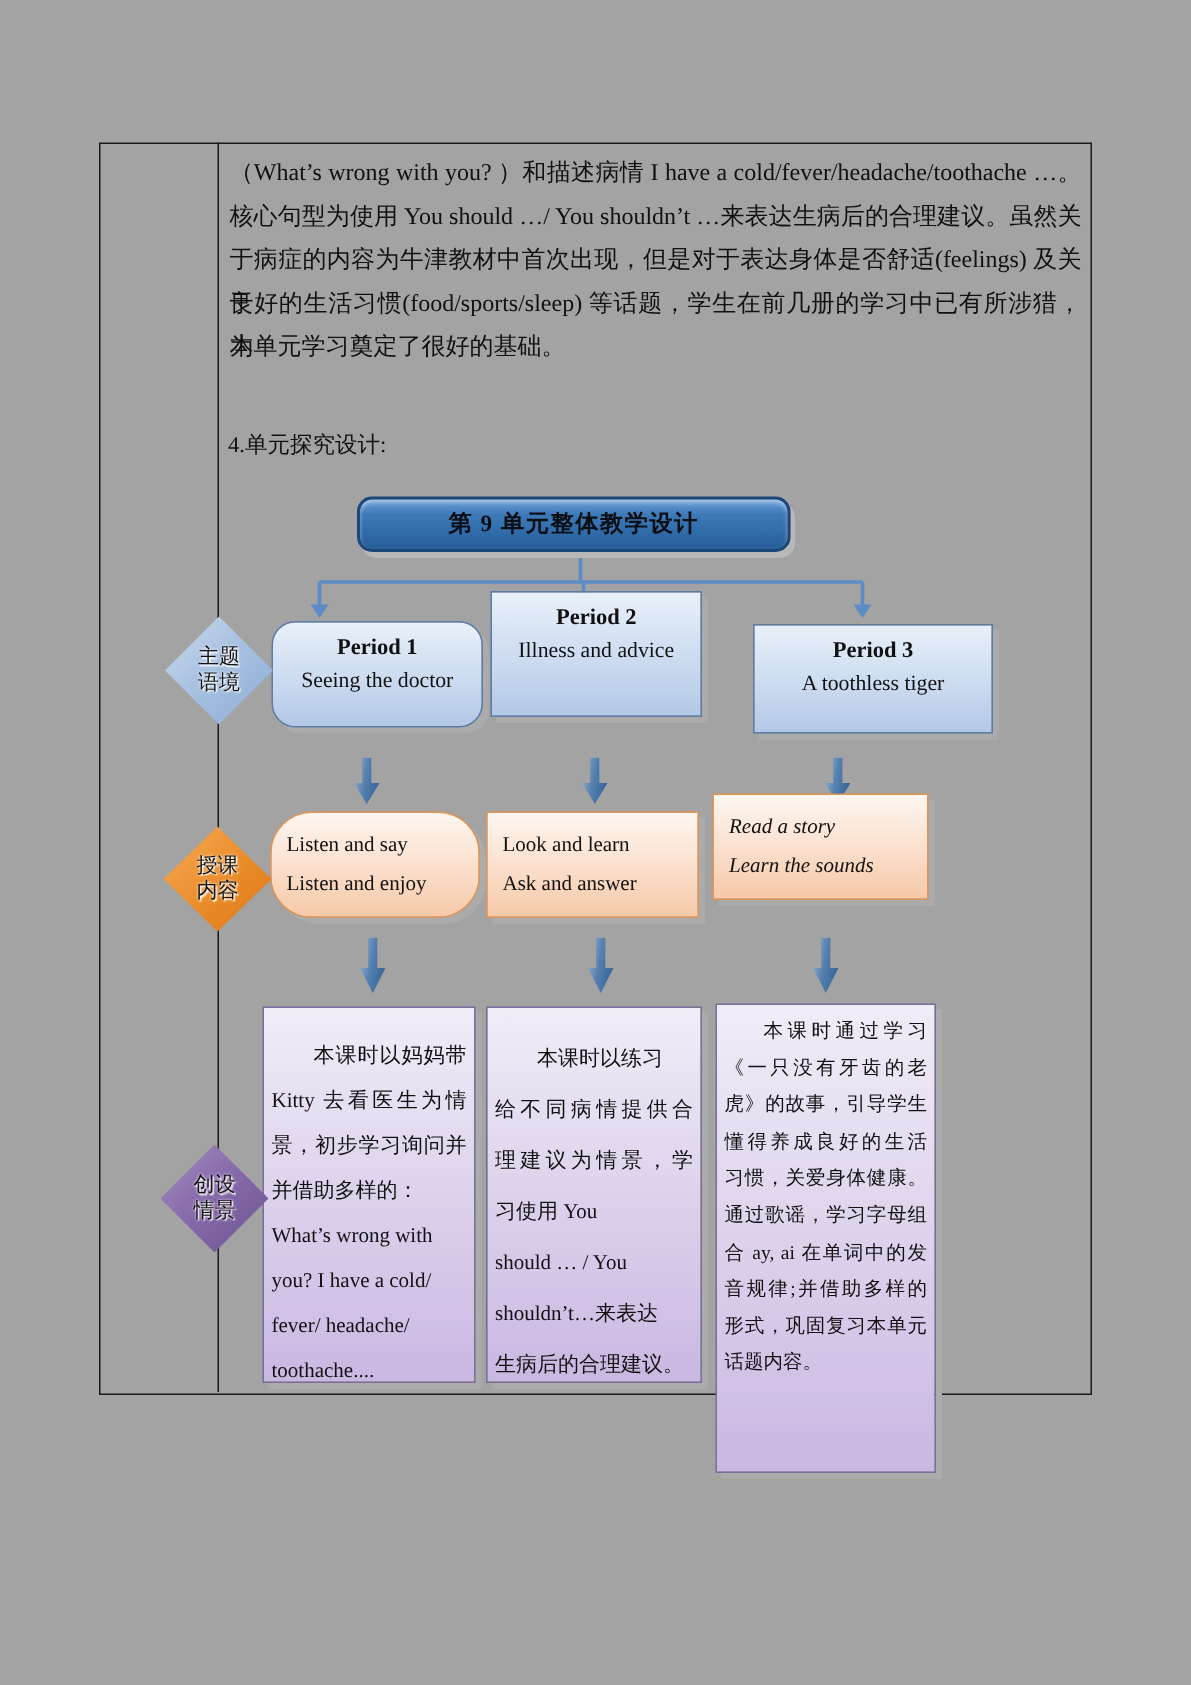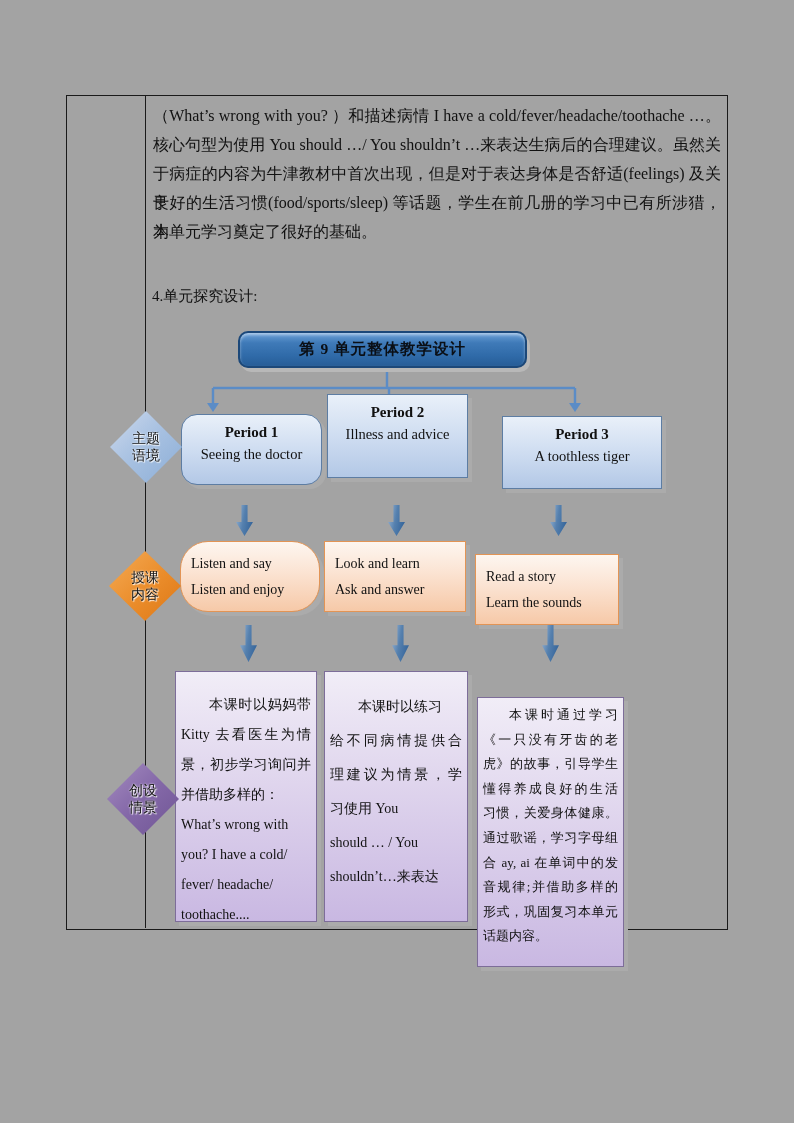--- a/index.html
+++ b/index.html
@@ -109,21 +109,21 @@
   <div class="block-arrow" style="left:550px;top:505px;height:31px;"></div>
 
   <div class="obox" style="left:180px;top:541px;width:140px;height:71px;border-radius:28px;">
     <div>Listen and say</div>
     <div>Listen and enjoy</div>
   </div>
   <div class="obox" style="left:324px;top:541px;width:142px;height:71px;">
     <div>Look and learn</div>
     <div>Ask and answer</div>
   </div>
-  <div class="obox" style="left:475px;top:554px;width:144px;height:71px;">
+  <div class="obox" style="left:475px;top:529px;width:144px;height:71px;font-style:italic;">
     <div>Read a story</div>
     <div>Learn the sounds</div>
   </div>
 
   <div class="block-arrow" style="left:240px;top:625px;height:37px;"></div>
   <div class="block-arrow" style="left:392px;top:625px;height:37px;"></div>
   <div class="block-arrow" style="left:542px;top:625px;height:37px;"></div>
 
   <div class="vbox" style="left:175px;top:671px;width:142px;height:251px;">
     <div class="ln ind jl">本课时以妈妈带</div>
@@ -135,22 +135,23 @@
     <div class="ln">fever/ headache/</div>
     <div class="ln">toothache....</div>
   </div>
   <div class="vbox v2" style="left:324px;top:671px;width:144px;height:251px;">
     <div class="ln ind">本课时以练习</div>
     <div class="ln jl">给不同病情提供合</div>
     <div class="ln jl">理建议为情景，学</div>
     <div class="ln">习使用 You</div>
     <div class="ln">should … / You</div>
     <div class="ln">shouldn’t…来表达</div>
+    <div class="ln">生病后的合理建议。</div>
   </div>
-  <div class="vbox v3" style="left:477px;top:697px;width:147px;height:270px;">
+  <div class="vbox v3" style="left:477px;top:669px;width:147px;height:313px;">
     <div class="ln ind jl">本课时通过学习</div>
     <div class="ln jl">《一只没有牙齿的老</div>
     <div class="ln jl">虎》的故事，引导学生</div>
     <div class="ln jl">懂得养成良好的生活</div>
     <div class="ln jl">习惯，关爱身体健康。</div>
     <div class="ln jl">通过歌谣，学习字母组</div>
     <div class="ln jl">合 ay, ai 在单词中的发</div>
     <div class="ln jl">音规律;并借助多样的</div>
     <div class="ln jl">形式，巩固复习本单元</div>
     <div class="ln">话题内容。</div>

